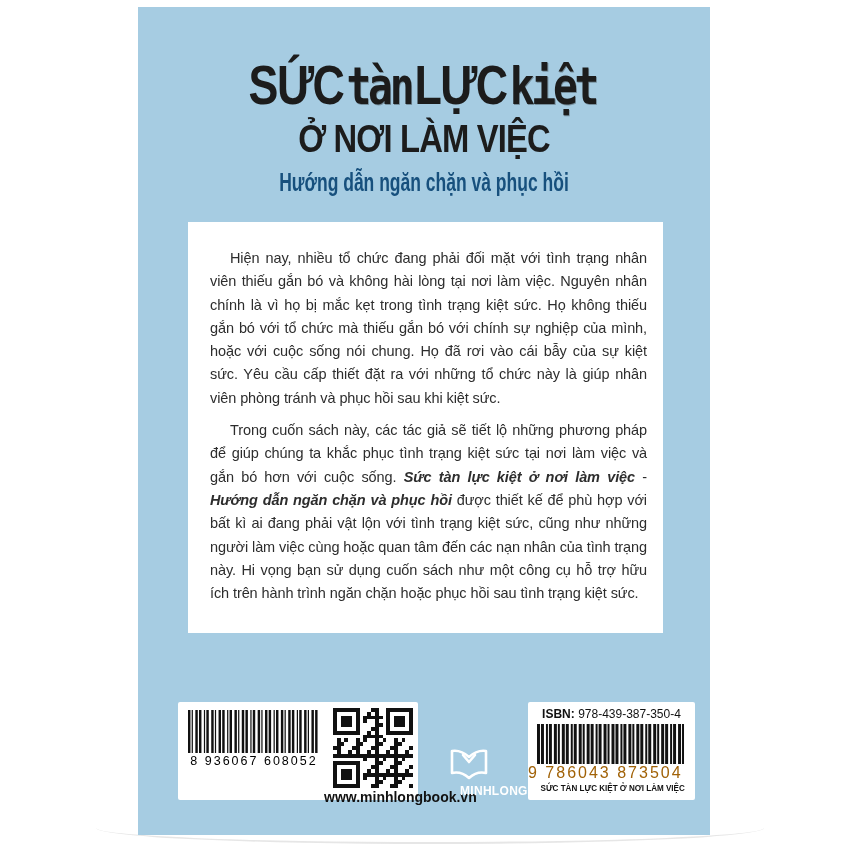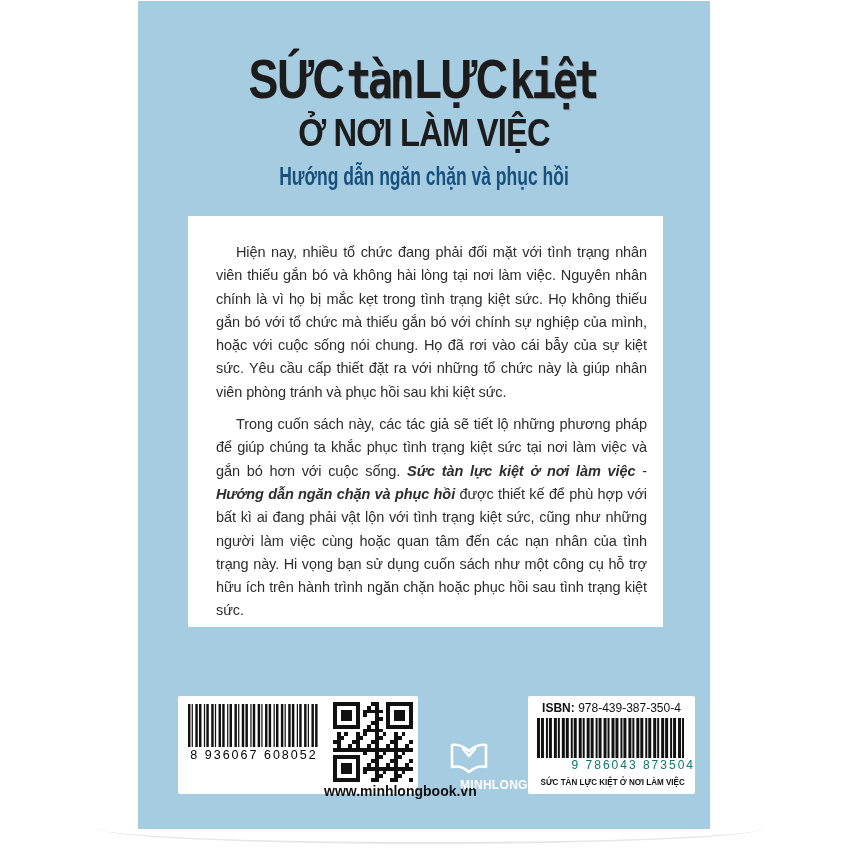--- a/index.html
+++ b/index.html
@@ -5,21 +5,21 @@
   html,body{margin:0;padding:0;}
   body{
     width:848px;height:848px;background:#ffffff;position:relative;overflow:hidden;
     font-family:"Liberation Sans","DejaVu Sans",sans-serif;
     -webkit-font-smoothing:antialiased;
   }
   .page{position:absolute;inset:0;}
 
   
   .cover{
-    position:absolute;left:138px;top:1px;width:572px;height:828px;
+    position:absolute;left:138px;top:7px;width:572px;height:828px;
     background:#A6CCE2;
   }
 
   
   .curl-line{
     position:absolute;left:96px;top:828px;width:668px;height:14px;
     border-bottom:2px solid #dedede;
     border-radius:0 0 50% 50% / 0 0 100% 100%;
     opacity:.75;
   }
@@ -50,21 +50,21 @@
   
   .panel{
     position:absolute;left:50px;top:215px;width:475px;height:411px;
     background:#ffffff;
   }
   .panel-inner{
     padding:25px 16px 0 16px;
     font-size:14.5px;line-height:23.3px;letter-spacing:-.1px;
     color:#2d2d2d;text-align:justify;
   }
-  .panel-inner p{margin:0 0 9px 12px;text-indent:20px;}
+  .panel-inner p{margin:0 0 9px 6px;text-indent:20px;}
   .bt{font-weight:bold;font-style:italic;}
 
   
   .price-box{
     position:absolute;left:40px;top:695px;width:240px;height:98px;
     background:#ffffff;border-radius:2px;
   }
   .bc-left{position:absolute;left:10px;top:8px;width:132px;height:43px;}
   .bc-left-digits{
     position:absolute;left:2px;top:52px;width:148px;text-align:center;
@@ -94,22 +94,22 @@
     position:absolute;left:390px;top:695px;width:167px;height:98px;
     background:#ffffff;border-radius:2px;
   }
   .isbn-line{
     position:absolute;left:0;top:5px;width:100%;text-align:center;
     font-size:12px;color:#111;white-space:nowrap;
   }
   .isbn-line .isbn-prefix{font-weight:bold;margin-top:32px;}
   .bc-right{position:absolute;left:9px;top:22px;width:149px;height:40px;}
   .bc-right-digits{
-    position:absolute;left:0;top:62px;width:100%;text-align:right;
-    font-size:12px;letter-spacing:2px;color:#0f766e;white-space:nowrap;
+    position:absolute;left:0;top:62px;width:100%;text-align:left;
+    font-size:16px;letter-spacing:2px;color:#a16207;white-space:nowrap;
   }
   .isbn-caption{
     position:absolute;left:0;top:80px;width:100%;text-align:center;
     font-size:9.5px;font-weight:bold;color:#111;
     transform:scaleX(.85);transform-origin:center;white-space:nowrap;
   }
 
   .barcode-svg{width:100%;height:100%;display:block;}
   .barcode-svg rect{fill:#111;}
   .qr-svg{width:100%;height:100%;display:block;shape-rendering:crispEdges;}

